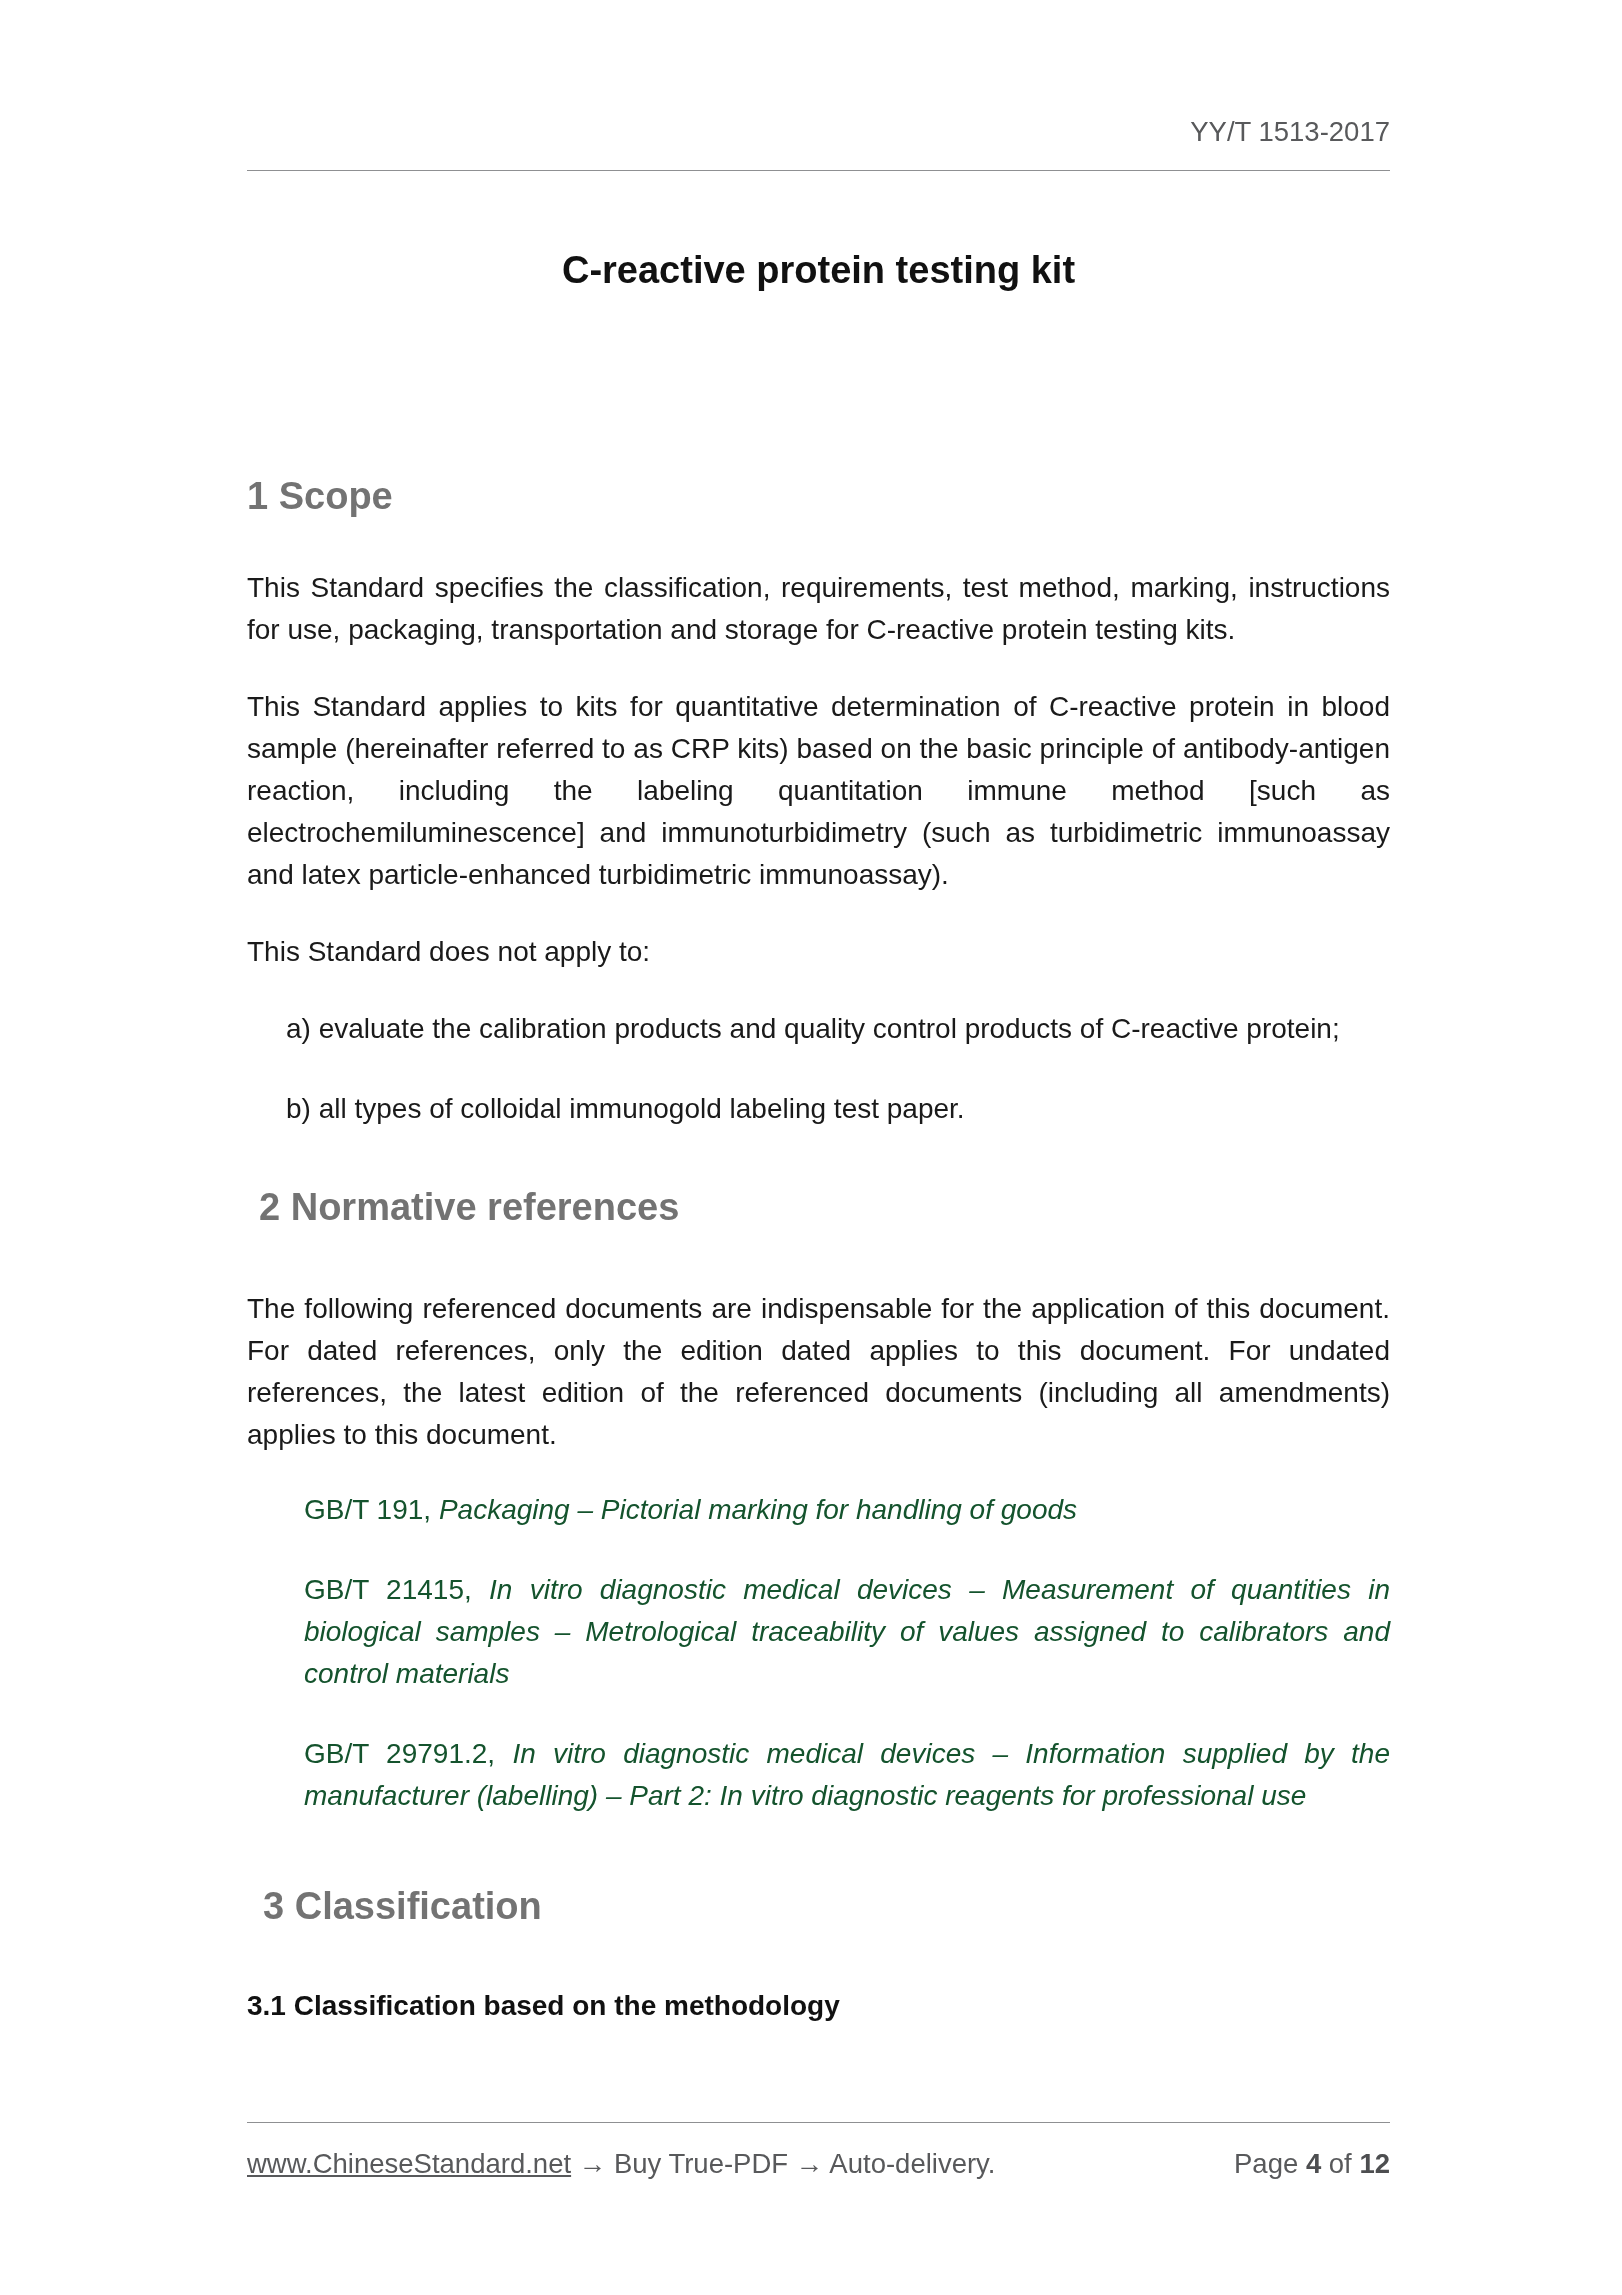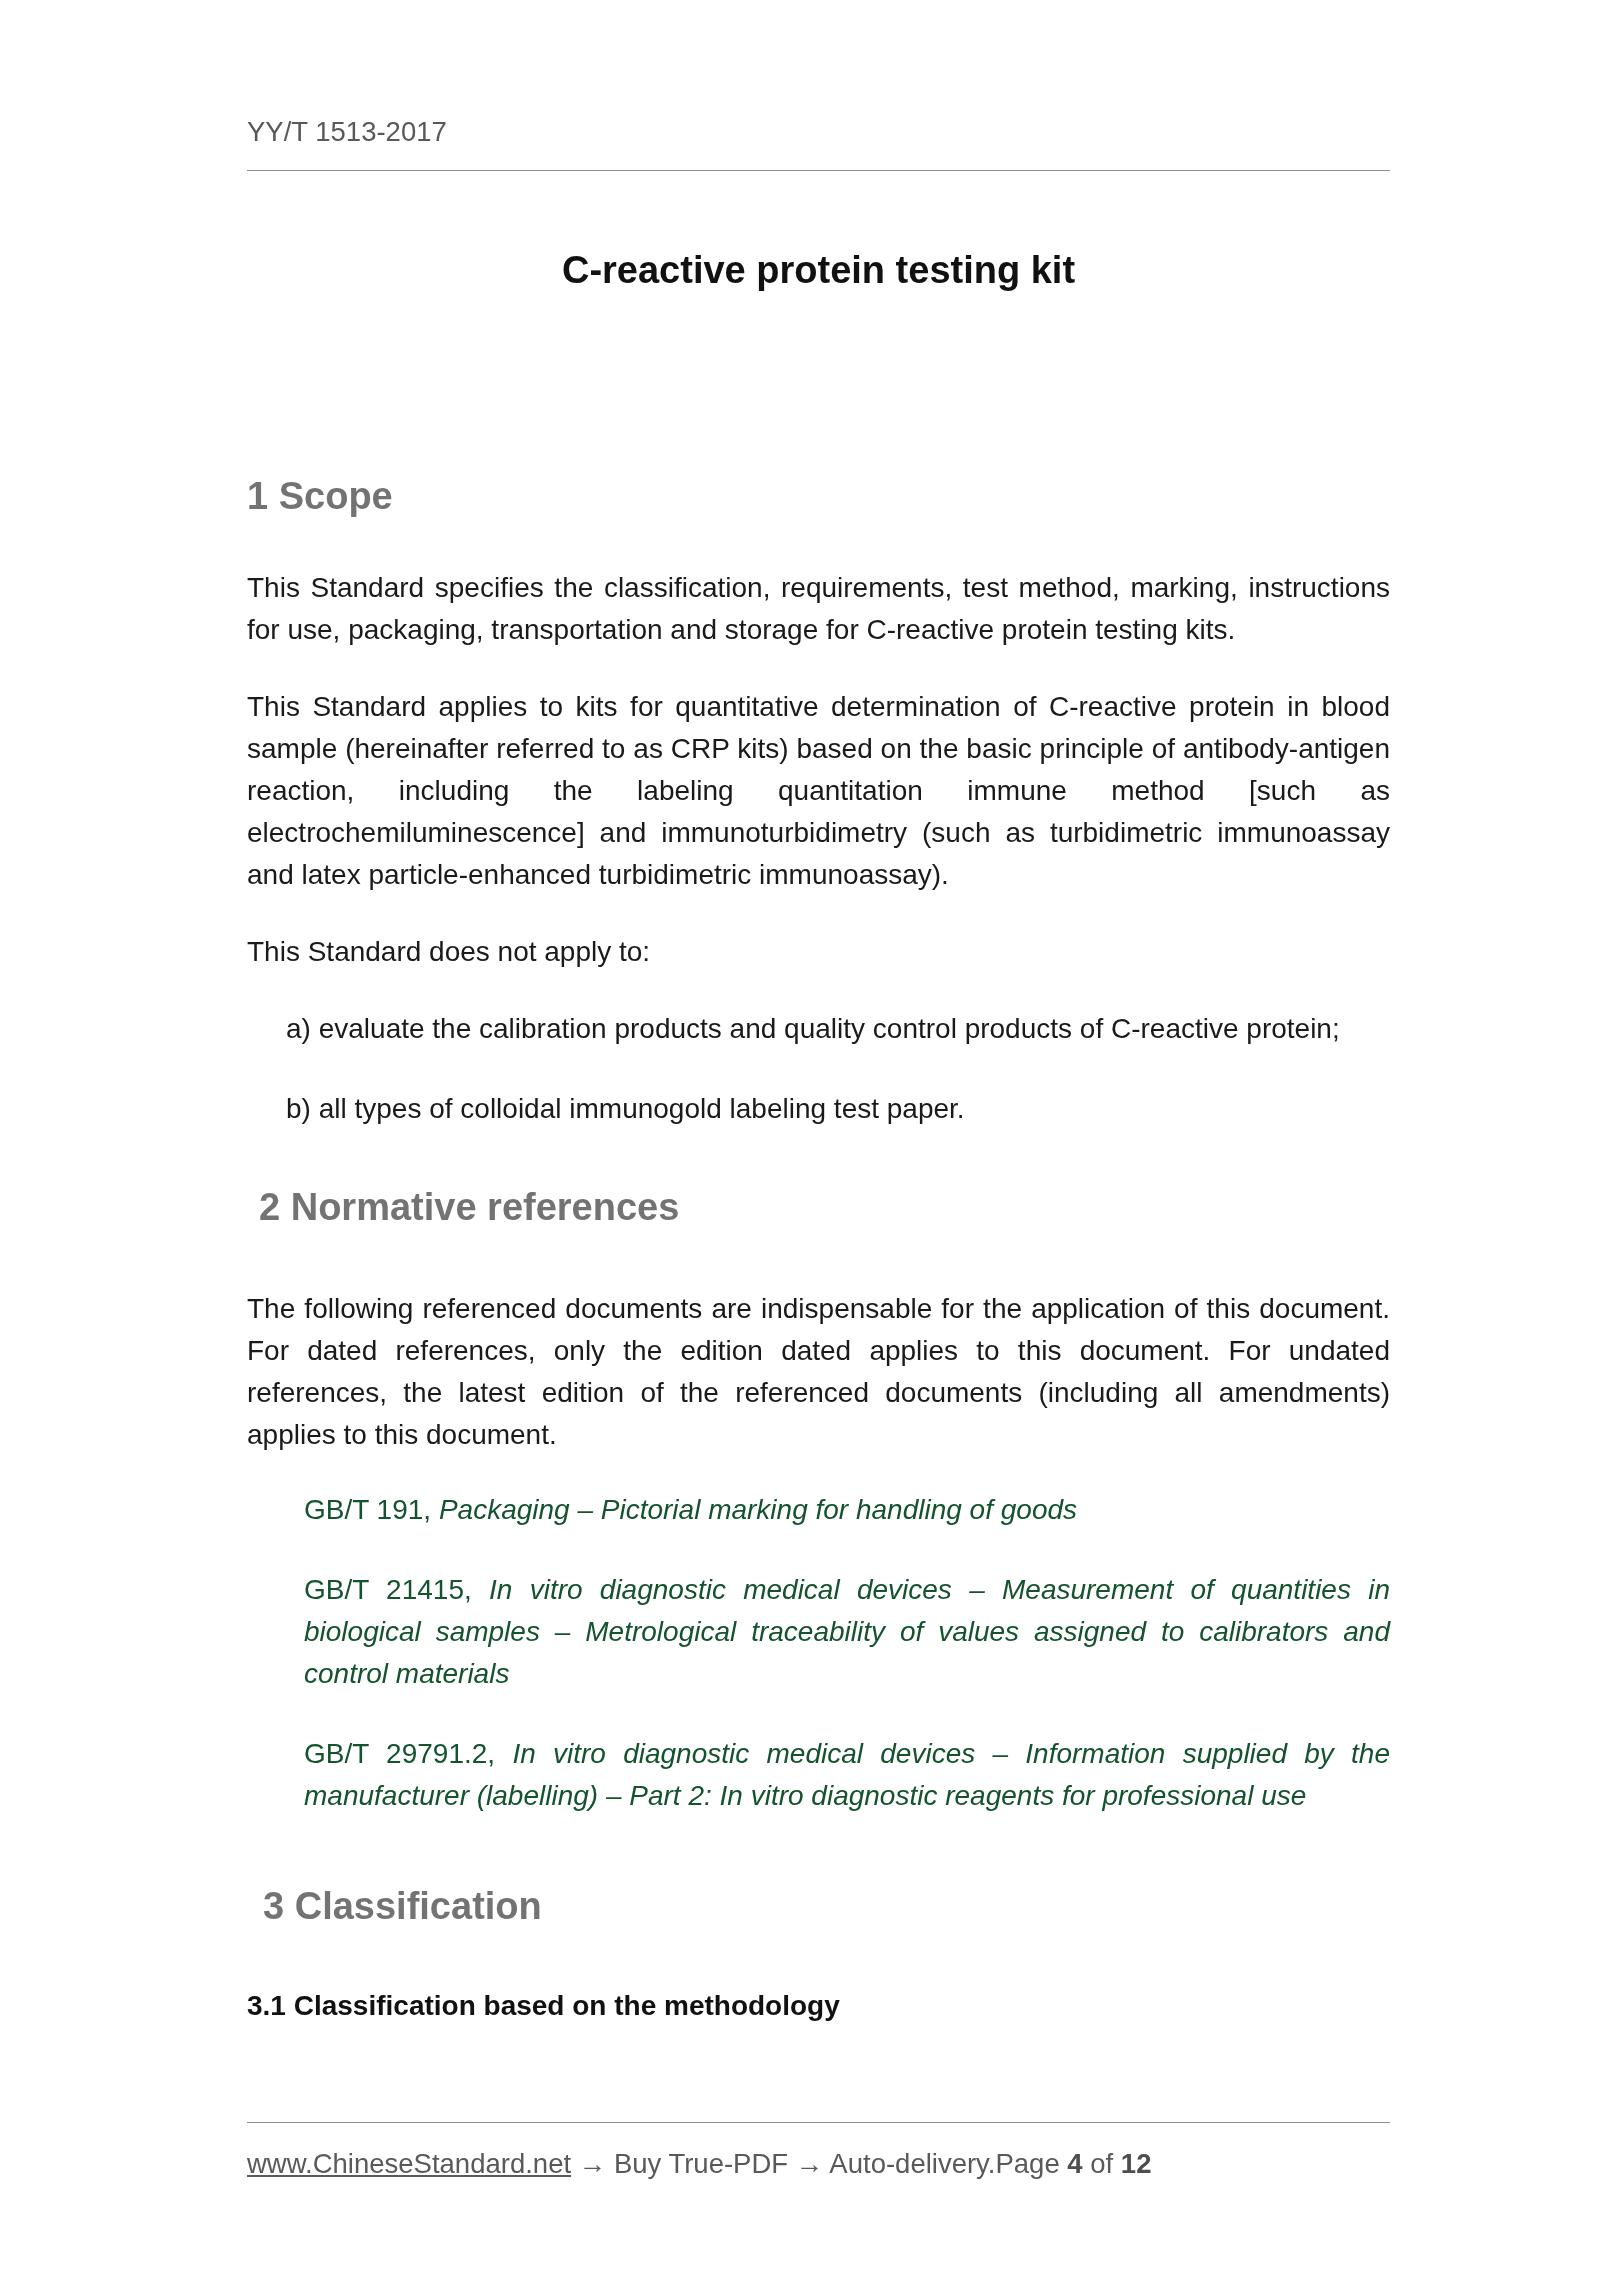--- a/index.html
+++ b/index.html
@@ -16,21 +16,21 @@
     color: #1a1a1a;
     overflow: hidden;
     box-sizing: border-box;
   }
   .content {
     padding: 0 233px 0 247px;
   }
   
   .doc-code {
     padding-top: 117px;
-    text-align: left;
+    text-align: right;
     font-size: 27.5px;
     line-height: 30px;
     color: #58595b;
   }
   .rule {
     border: none;
     border-top: 1.7px solid #8f9092;
     margin: 0;
   }
   .header-rule {
@@ -93,21 +93,21 @@
   
   .doc-footer {
     position: absolute;
     left: 247px;
     right: 233px;
     top: 2122px;
   }
   .footer-row {
     margin-top: 22px;
     display: flex;
-    justify-content: flex-start;
+    justify-content: space-between;
     align-items: baseline;
     font-size: 27.5px;
     line-height: 37px;
     color: #58595b;
   }
   .site-link {
     color: #58595b;
     text-decoration: underline;
     cursor: pointer;
   }

